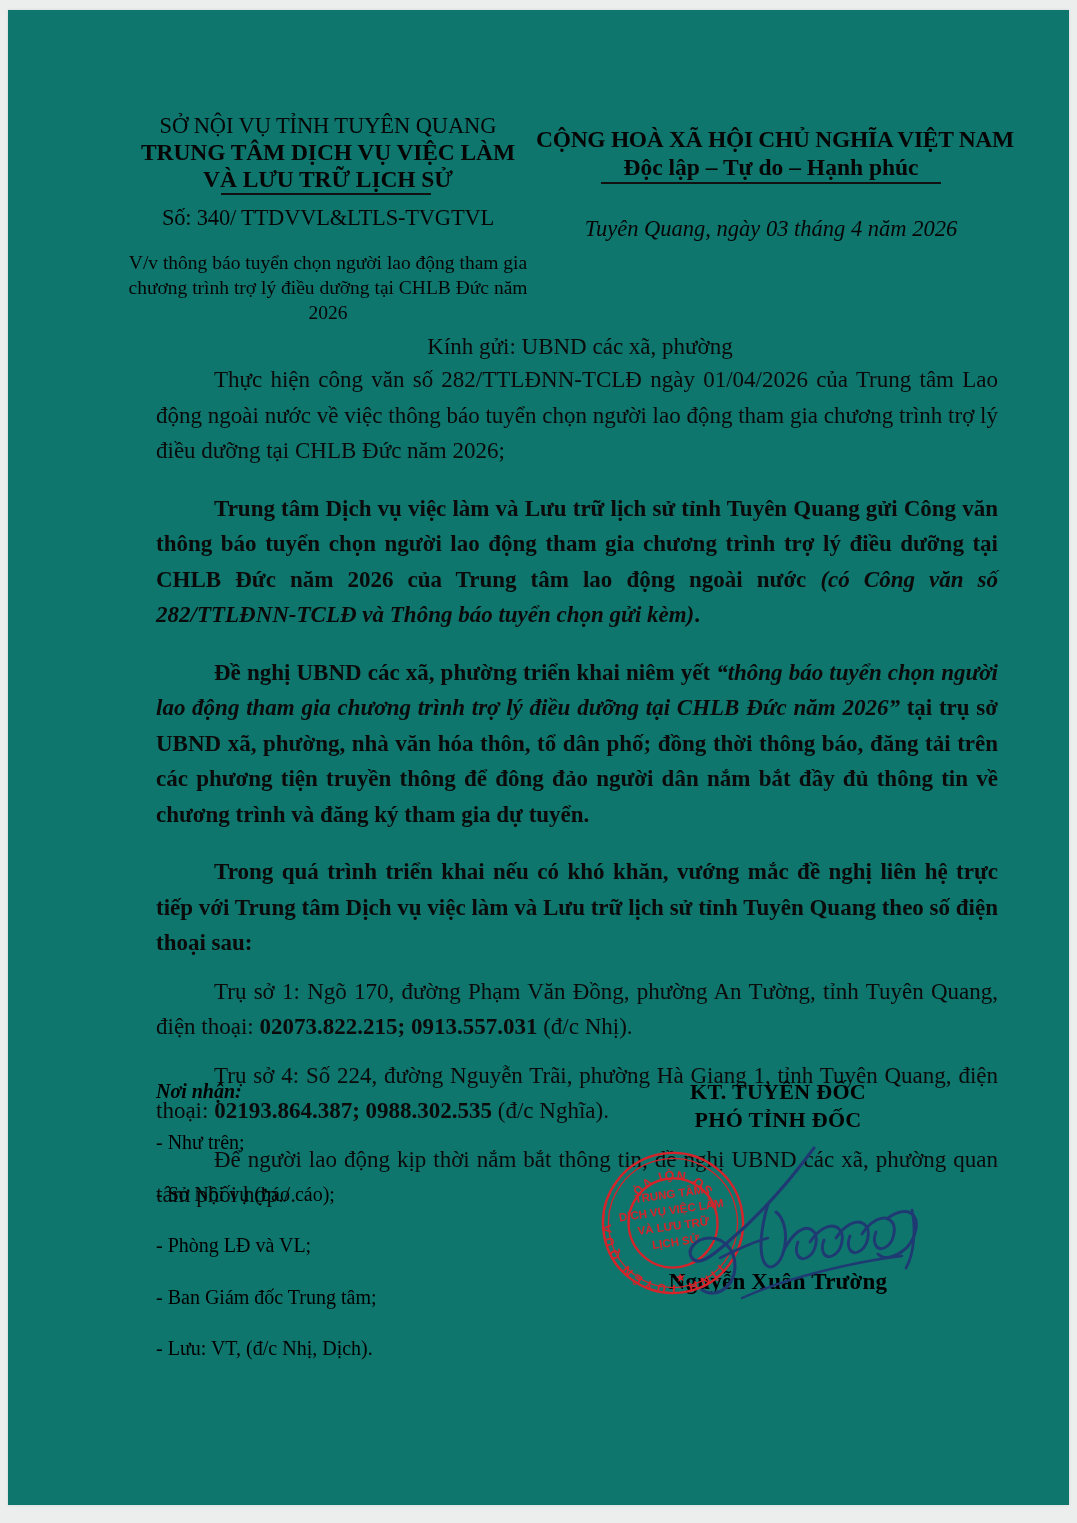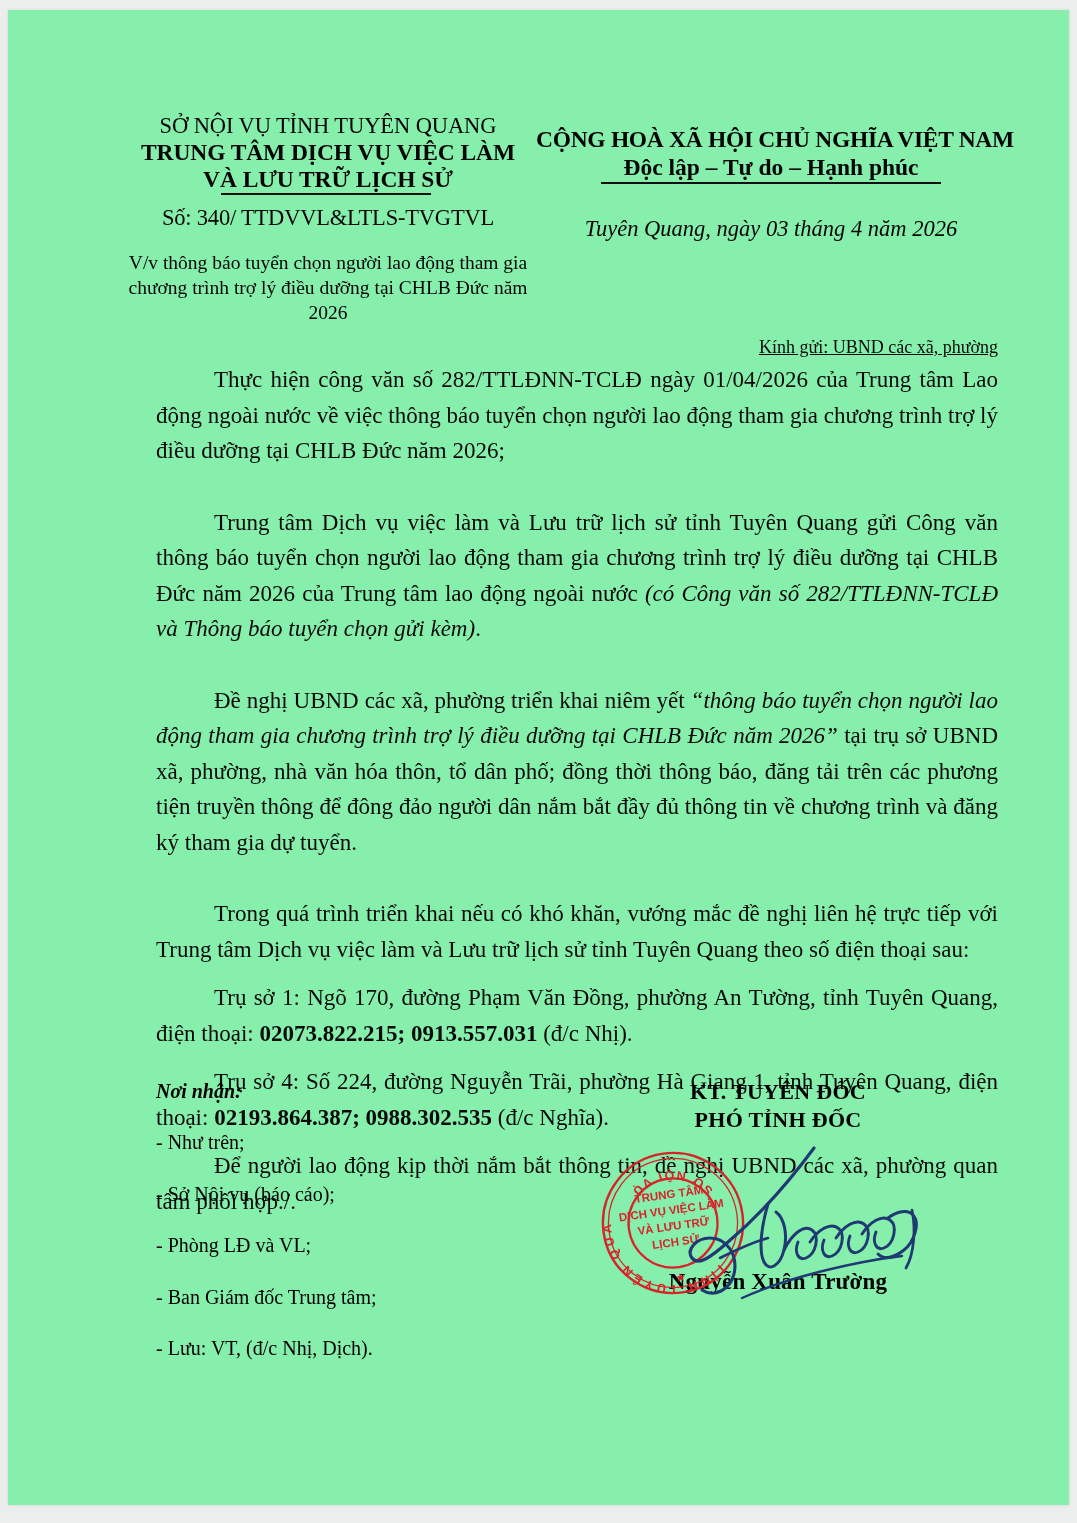--- a/index.html
+++ b/index.html
@@ -13,21 +13,21 @@
     overflow: hidden;
     font-family: "Liberation Serif", "DejaVu Serif", serif;
   }
 
   #page {
     position: absolute;
     left: 8px;
     top: 10px;
     width: 1061px;
     height: 1495px;
-    background: #86efac;
+    background: #0f766e;
     box-shadow: 0 0 3px rgba(0,0,0,0.10);
     overflow: hidden;
   }
 
   
   .header {
     position: absolute;
     top: 103px;
     left: 0;
     width: 100%;
@@ -124,35 +124,34 @@
 
   
   .body-wrap {
     position: absolute;
     left: 148px;
     top: 322px;
     width: 842px;
     color: #0a0a0a;
   }
   .addressee {
-    text-align: right;
-    font-size: 18px;
+    text-align: center;
+    font-size: 23px;
     line-height: 30px;
     padding-left: 6px;
-    text-decoration: underline;
   }
   p.para {
     margin: 0;
     font-size: 23px;
     line-height: 35.5px;
     text-align: justify;
     text-indent: 58px;
     text-justify: inter-word;
   }
-  p.para.gap-lg { margin-top: 36px; }
+  p.para.gap-lg { margin-top: 22px; font-weight: bold; }
   p.para.gap-sm { margin-top: 13px; }
   .first-para { margin-top: 30px; }
   .it { font-style: italic; }
   .bd { font-weight: bold; }
 
   
   .footer {
     position: absolute;
     left: 0;
     top: 1068px;

